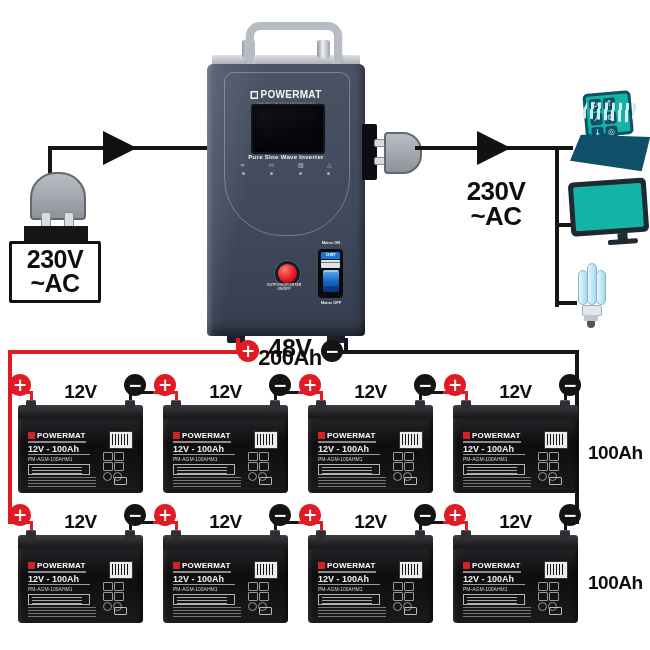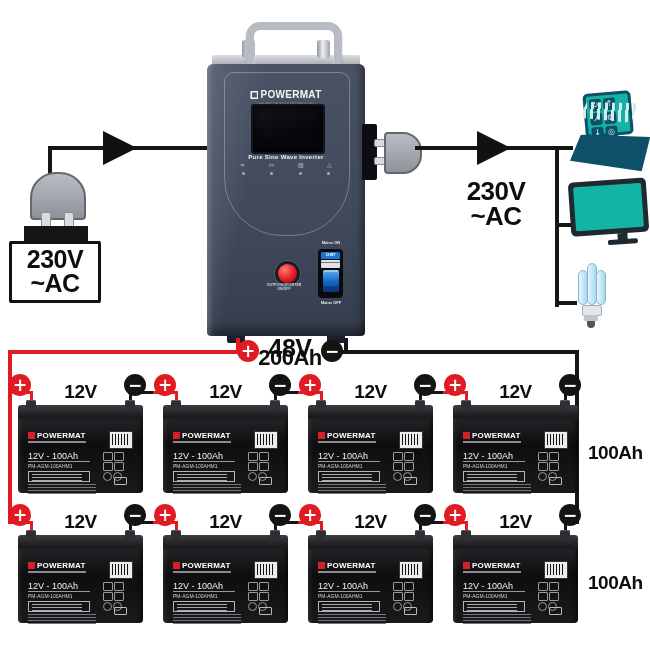--- a/index.html
+++ b/index.html
@@ -89,22 +89,22 @@
   .bat-body{position:absolute;left:0;top:14px;width:125px;height:74px;border-radius:0 0 4px 4px;
             background:linear-gradient(180deg,#232327 0%,#0e0e10 35%,#1a1a1d 100%);
             box-shadow:inset 4px 0 5px -3px rgba(255,255,255,.12), inset -4px 0 5px -3px rgba(0,0,0,.8);}
   .bat-12v{position:absolute;left:0;top:-24px;width:125px;text-align:center;font-weight:800;
            font-size:19px;color:#0e0e0e;letter-spacing:-0.5px;}
   .bat-label{position:absolute;left:10px;top:26px;width:105px;height:54px;font-family:"Liberation Sans",sans-serif;}
   .bat-brandrow{display:flex;align-items:center;gap:2px;}
   .bat-logosq{width:7px;height:7px;background:#d3212a;display:inline-block;}
   .bat-brand{color:#fff;font-weight:bold;font-size:8px;letter-spacing:.2px;}
   .bat-bar{background:#8b8b8f;height:2px;width:58px;margin-top:1px;}
-  .bat-spec{color:#f2f2f2;font-weight:normal;font-size:9px;border-bottom:1px solid #9a9a9e;
-            width:62px;margin-top:8px;}
+  .bat-spec{color:#f2f2f2;font-weight:bold;font-size:9px;border-bottom:1px solid #9a9a9e;
+            width:62px;margin-top:1px;}
   .bat-model{color:#d4d4d8;font-size:5px;margin-top:1px;}
   .bat-specbox{width:60px;height:9px;border:1px solid #b5b5b9;margin-top:2px;
                background-image:linear-gradient(#aaa 1px,transparent 1px);background-size:50px 3px;
                background-position:3px 2px;background-repeat:repeat-y;}
   .bat-par{width:68px;height:10px;margin-top:2px;
            background:repeating-linear-gradient(#77777b 0 1px,transparent 1px 3px);}
   .bat-barcode{position:absolute;right:0;top:0;width:22px;height:16px;background:#ececec;
                border:1px solid #333;
                background-image:repeating-linear-gradient(90deg,#111 0 1px,transparent 1px 3px);
                background-size:18px 11px;background-position:2px 2px;background-repeat:no-repeat;}

